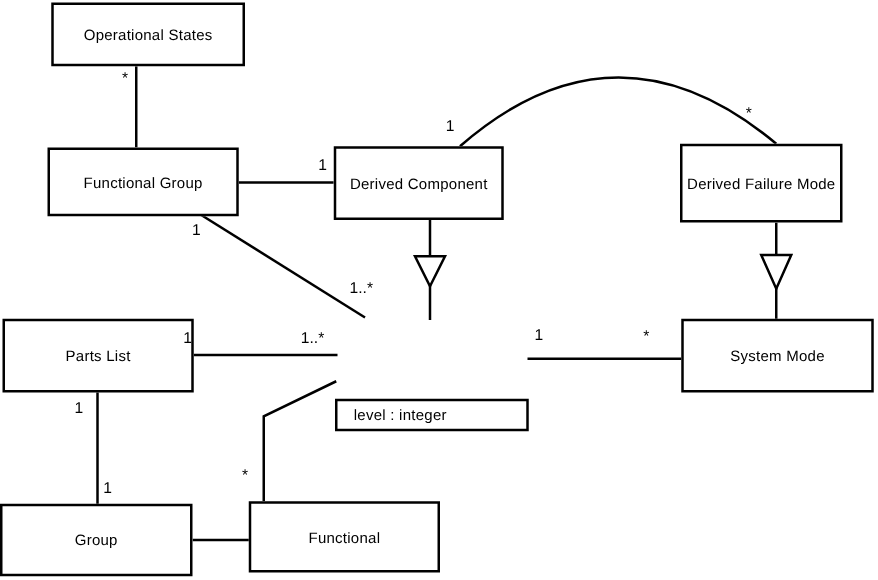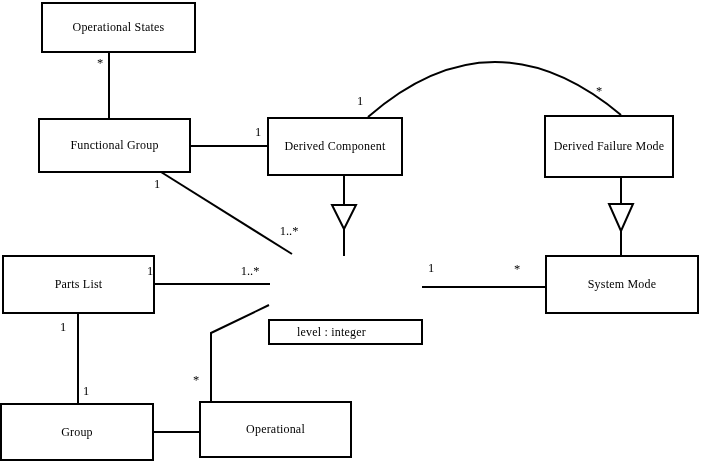--- a/index.html
+++ b/index.html
@@ -6,21 +6,21 @@
     margin: 0;
     padding: 0;
     background: #ffffff;
   }
   #canvas {
     position: relative;
     width: 702px;
     height: 464px;
     background: #ffffff;
     overflow: hidden;
-    font-family: Liberation Serif, serif;
+    font-family: Liberation Sans, sans-serif;
   }
   #edges {
     position: absolute;
     left: 0;
     top: 0;
     z-index: 1;
   }
   .node {
     position: absolute;
     box-sizing: border-box;
@@ -32,21 +32,21 @@
     z-index: 2;
   }
   .node-label {
     font-size: 12px;
     color: #000000;
     letter-spacing: 0.2px;
     white-space: nowrap;
   }
   .attr-compartment {
     justify-content: flex-start;
-    padding-left: 27px;
+    padding-left: 13px;
   }
   .mult {
     position: absolute;
     transform: translate(-50%, -50%);
     font-size: 12.5px;
     color: #000000;
     white-space: nowrap;
     z-index: 3;
     line-height: 1;
   }
@@ -111,21 +111,21 @@
 
   <div class="node" style="left:545px; top:255px; width:154px; height:59px;">
     <span class="node-label">System Mode</span>
   </div>
 
   <div class="node" style="left:0px; top:403px; width:154px; height:58px;">
     <span class="node-label">Group</span>
   </div>
 
   <div class="node" style="left:199px; top:401px; width:153px; height:57px;">
-    <span class="node-label">Operational</span>
+    <span class="node-label">Functional</span>
   </div>
 
   <span class="mult" style="left:100px; top:63px;">*</span>
   <span class="mult" style="left:258px; top:132px;">1</span>
   <span class="mult" style="left:360px; top:101px;">1</span>
   <span class="mult" style="left:599px; top:91px;">*</span>
   <span class="mult" style="left:157px; top:184px;">1</span>
   <span class="mult" style="left:289px; top:231px;">1..*</span>
   <span class="mult" style="left:150px; top:271px;">1</span>
   <span class="mult" style="left:250px; top:271px;">1..*</span>

